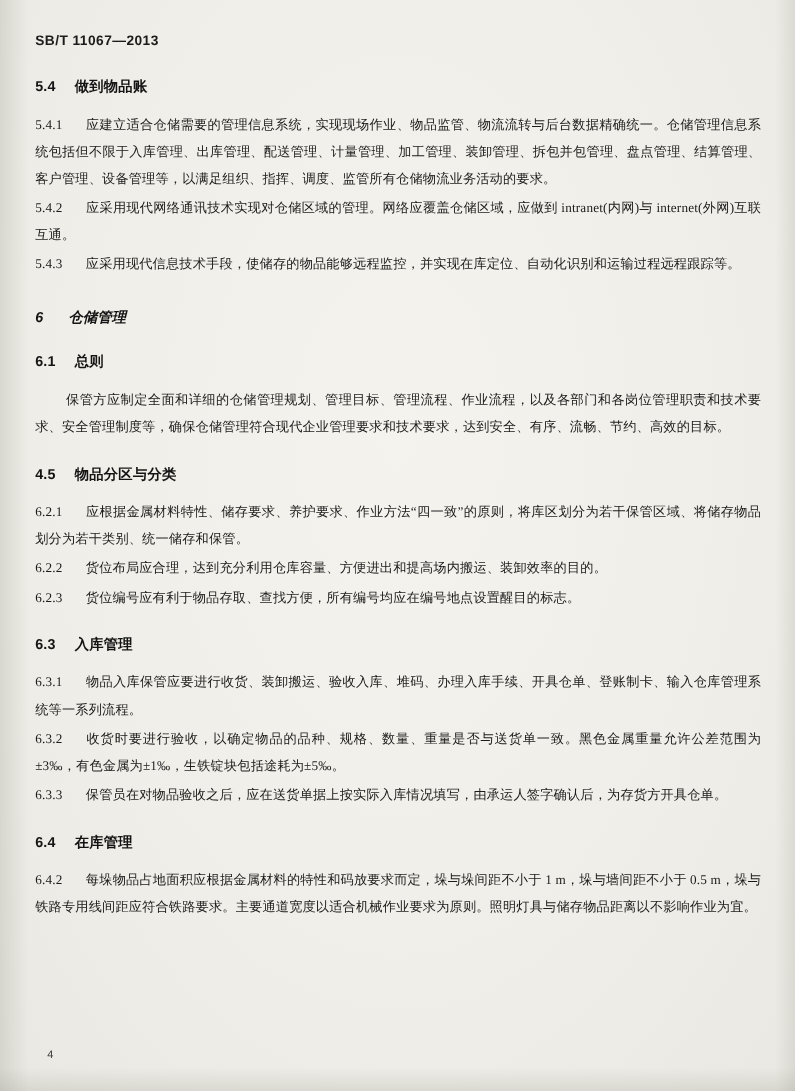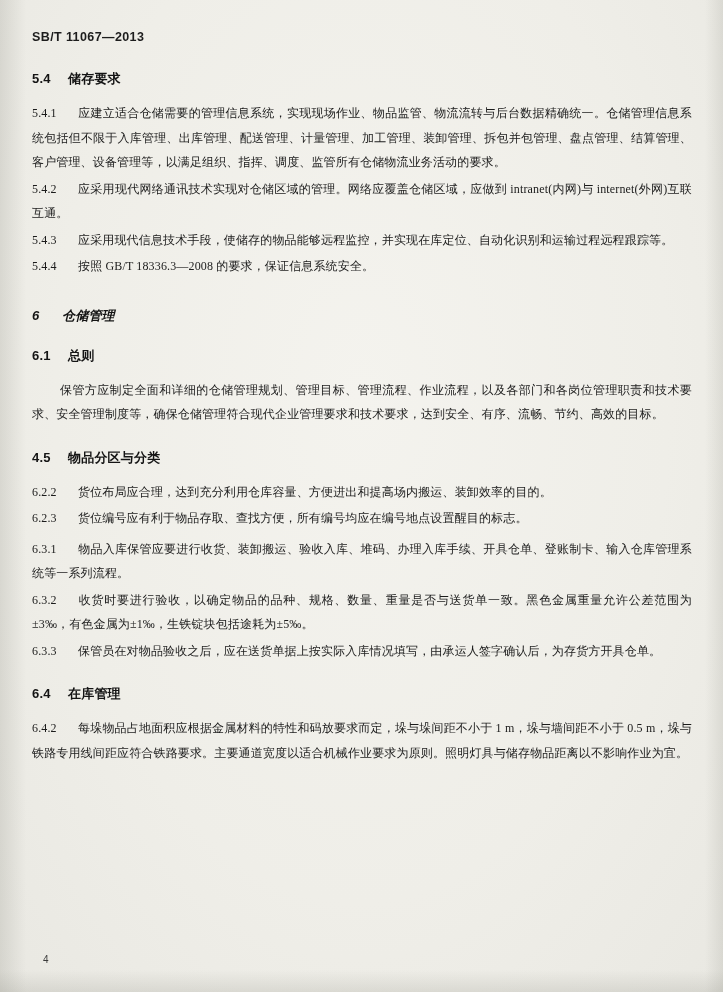--- a/index.html
+++ b/index.html
@@ -104,48 +104,51 @@
 <body>
 
 <div class="page">
   <div class="paper"></div>
 
   <div class="content">
 
     <div class="hdr">SB/T 11067—2013</div>
 
     <div class="sec-h lvl2">
-      <span class="num">5.4</span><span>储存要求</span>
+      <span class="num">5.4</span><span>做到物品账</span>
     </div>
     <div class="blk">
       <p class="para"><span class="lbl">5.4.1</span><span>应建立适合仓储需要的管理信息系统，实现现场作业、物品监管、物流流转与后台数据精确统一。仓储管理信息系统包括但不限于入库管理、出库管理、配送管理、计量管理、加工管理、装卸管理、拆包并包管理、盘点管理、结算管理、客户管理、设备管理等，以满足组织、指挥、调度、监管所有仓储物流业务活动的要求。</span></p>
       <p class="para"><span class="lbl">5.4.2</span><span>应采用现代网络通讯技术实现对仓储区域的管理。网络应覆盖仓储区域，应做到 intranet(内网)与 internet(外网)互联互通。</span></p>
       <p class="para"><span class="lbl">5.4.3</span><span>应采用现代信息技术手段，使储存的物品能够远程监控，并实现在库定位、自动化识别和运输过程远程跟踪等。</span></p>
-      <p class="para"><span class="lbl">5.4.4</span><span>按照 GB/T 18336.3—2008 的要求，保证信息系统安全。</span></p>
     </div>
 
     <div class="sec-h lvl1" style="margin-top:28px;font-style:italic;">
       <span class="num">6</span><span>仓储管理</span>
     </div>
 
     <div class="sec-h lvl2">
       <span class="num">6.1</span><span>总则</span>
     </div>
     <div class="blk">
       <p class="para indent">保管方应制定全面和详细的仓储管理规划、管理目标、管理流程、作业流程，以及各部门和各岗位管理职责和技术要求、安全管理制度等，确保仓储管理符合现代企业管理要求和技术要求，达到安全、有序、流畅、节约、高效的目标。</p>
     </div>
 
     <div class="sec-h lvl2">
       <span class="num">4.5</span><span>物品分区与分类</span>
     </div>
     <div class="blk">
+      <p class="para"><span class="lbl">6.2.1</span><span>应根据金属材料特性、储存要求、养护要求、作业方法“四一致”的原则，将库区划分为若干保管区域、将储存物品划分为若干类别、统一储存和保管。</span></p>
       <p class="para"><span class="lbl">6.2.2</span><span>货位布局应合理，达到充分利用仓库容量、方便进出和提高场内搬运、装卸效率的目的。</span></p>
       <p class="para"><span class="lbl">6.2.3</span><span>货位编号应有利于物品存取、查找方便，所有编号均应在编号地点设置醒目的标志。</span></p>
     </div>
 
+    <div class="sec-h lvl2">
+      <span class="num">6.3</span><span>入库管理</span>
+    </div>
     <div class="blk">
       <p class="para"><span class="lbl">6.3.1</span><span>物品入库保管应要进行收货、装卸搬运、验收入库、堆码、办理入库手续、开具仓单、登账制卡、输入仓库管理系统等一系列流程。</span></p>
       <p class="para"><span class="lbl">6.3.2</span><span>收货时要进行验收，以确定物品的品种、规格、数量、重量是否与送货单一致。黑色金属重量允许公差范围为±3‰，有色金属为±1‰，生铁锭块包括途耗为±5‰。</span></p>
       <p class="para"><span class="lbl">6.3.3</span><span>保管员在对物品验收之后，应在送货单据上按实际入库情况填写，由承运人签字确认后，为存货方开具仓单。</span></p>
     </div>
 
     <div class="sec-h lvl2">
       <span class="num">6.4</span><span>在库管理</span>
     </div>
     <div class="blk">

